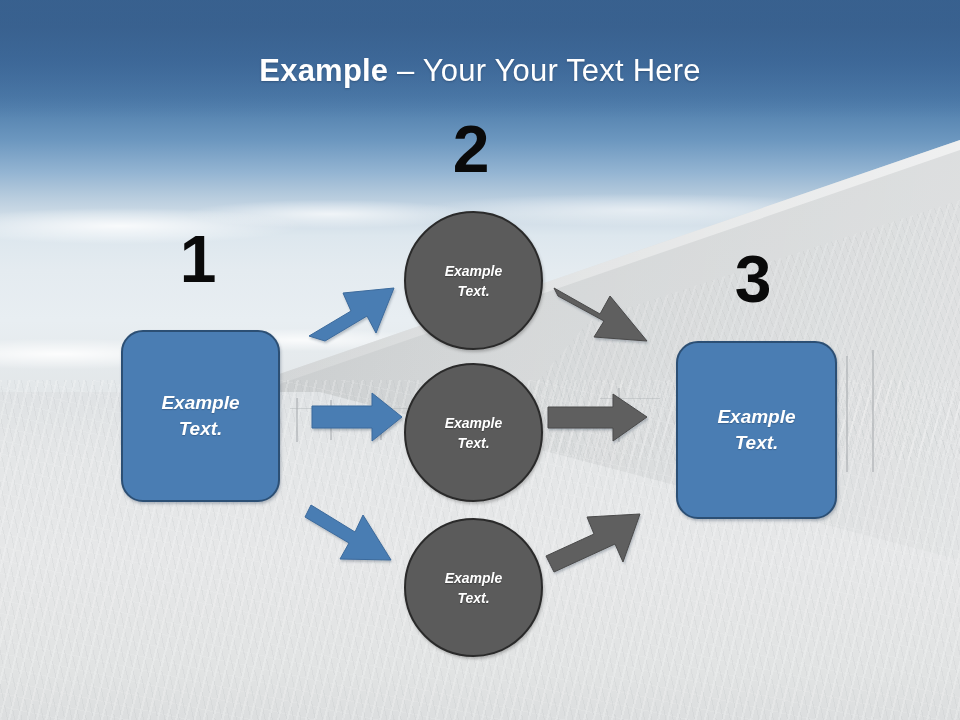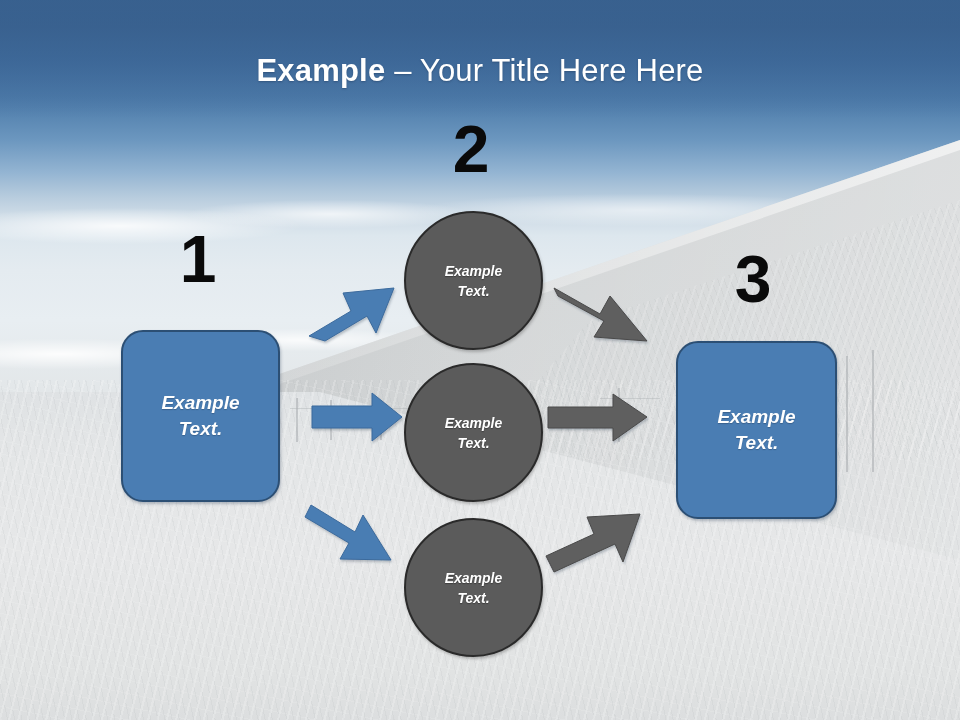--- a/index.html
+++ b/index.html
@@ -223,21 +223,21 @@
   <div class="fence" style="left:296px; top:398px; height:44px;"></div>
   <div class="fence" style="left:330px; top:400px; height:40px;"></div>
   <div class="fence" style="left:380px; top:402px; height:38px;"></div>
   <div class="fence" style="left:618px; top:388px; height:54px;"></div>
   <div class="fence" style="left:846px; top:356px; height:116px;"></div>
   <div class="fence" style="left:872px; top:350px; height:122px;"></div>
   <div class="fence-wire" style="left:290px; top:408px; width:120px;"></div>
   <div class="fence-wire" style="left:600px; top:398px; width:60px;"></div>
 
   <div class="title-band"></div>
-  <div class="slide-title"><span class="t-strong">Example</span><span class="t-rest"> – Your Title Here Here</span></div>
+  <div class="slide-title"><span class="t-strong">Example</span><span class="t-rest"> – Your Your Text Here</span></div>
 
   <svg id="arrow-layer" viewBox="0 0 960 720" xmlns="http://www.w3.org/2000/svg">
     <defs>
       <filter id="shp" x="-30%" y="-30%" width="170%" height="170%">
         <feDropShadow dx="1" dy="2" stdDeviation="1.2" flood-color="#3a4a5c" flood-opacity="0.30"></feDropShadow>
       </filter>
     </defs>
 
     <g filter="url(#shp)">
       <polygon fill="#4a7db3" stroke="#3b6a9c" stroke-width="1" points="309,336 351,311 343,293 394,288 376,333 367,316 325,341"></polygon>

